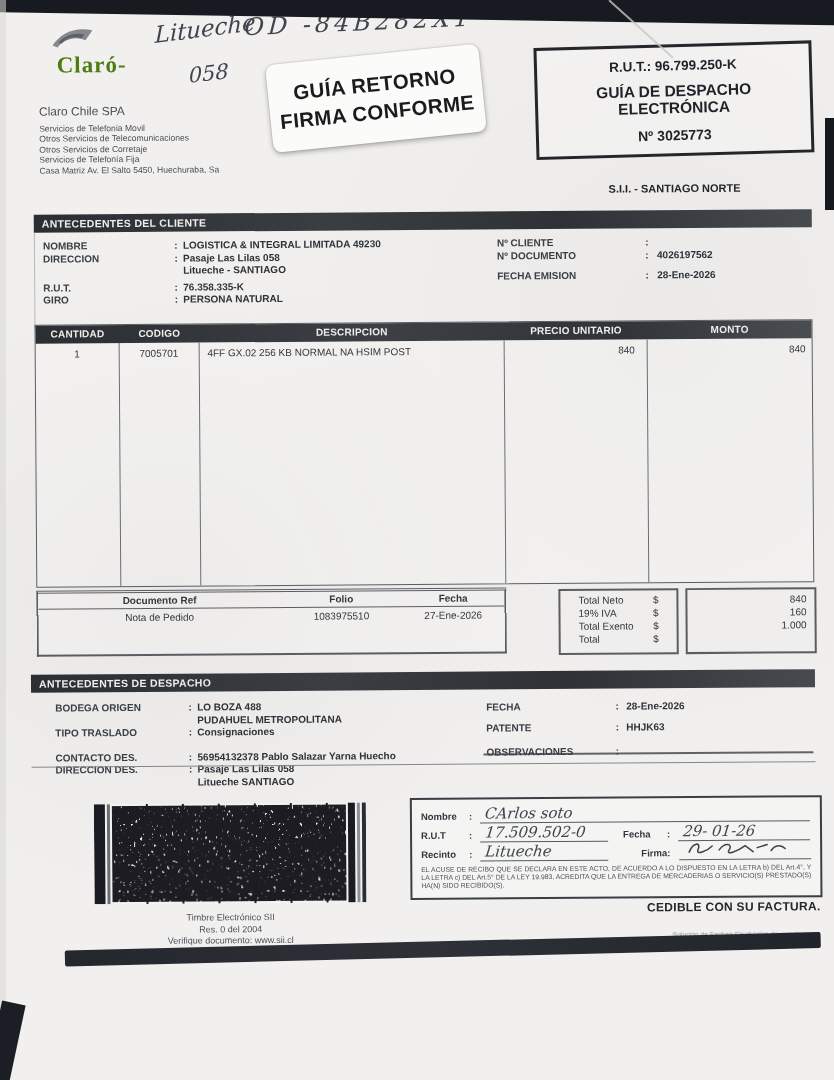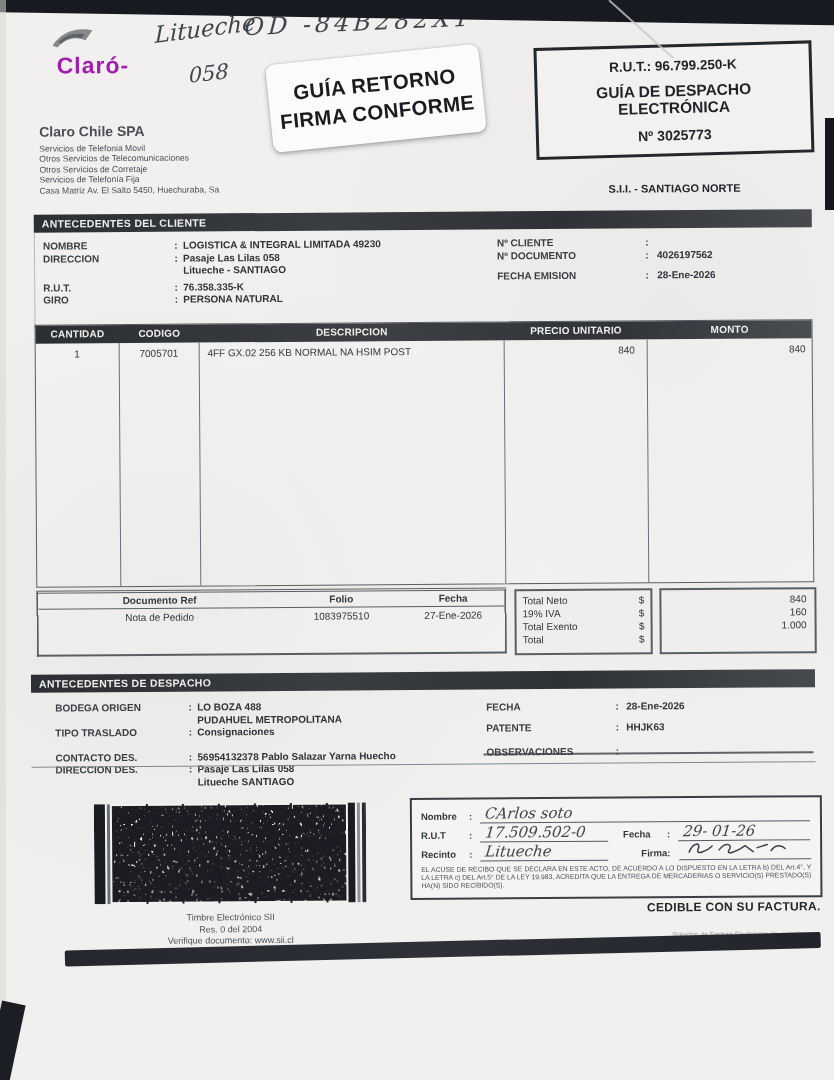--- a/index.html
+++ b/index.html
@@ -14,23 +14,23 @@
 
   
   .scan-top { position:absolute; top:-16px; left:-12px; width:870px; height:28px; background:#171a20; transform:rotate(0.9deg); transform-origin:left center; }
   .scan-right-strip { position:absolute; right:0; top:118px; width:9px; height:92px; background:#15181d; }
   .scan-left-edge { position:absolute; left:0; top:0; width:6px; height:100%; background:#d9d8d4; opacity:.55; }
   .scan-wedge { position:absolute; left:-8px; top:1002px; width:24px; height:95px; background:#1b1e24; transform:rotate(12deg); }
   .crease { position:absolute; left:598px; top:28px; width:86px; height:2px; background:#c7c7c3; transform:rotate(42deg); opacity:.8; }
 
   
   .claro { position:absolute; left:52px; top:22px; width:140px; }
-  .claro .brand { font-size:23px; font-weight:bold; color:#a21caf; letter-spacing:1px; margin-left:8px; }
+  .claro .brand { font-size:23px; font-weight:bold; color:#4d7c0f; letter-spacing:1px; margin-left:8px;font-family:Liberation Serif, serif; }
   .company { position:absolute; left:42px; top:104px; font-size:8.6px; color:#4a4f57; line-height:10.6px; }
-  .company .cname { font-weight:bold; font-size:14px; margin-bottom:6px;margin-top:20px; }
+  .company .cname { font-weight:normal; font-size:12px; margin-bottom:6px; }
 
   .hw { font-family:"DejaVu Serif", serif; font-style:italic; color:#3f454e; display:inline-block; transform:skewX(-7deg); }
   .hw-route { position:absolute; left:158px; top:14px; font-size:23px; transform:rotate(-7deg) skewX(-8deg); }
   .hw-od { position:absolute; left:248px; top:8px; font-size:24px; letter-spacing:4px; transform:rotate(-2deg) skewX(-6deg); }
   .hw-store { position:absolute; left:192px; top:60px; font-size:21px; transform:rotate(-6deg) skewX(-6deg); }
 
   .sticker { position:absolute; left:272px; top:54px; width:214px; height:88px; background:#fbfbfa; border-radius:9px; box-shadow:0 2px 5px rgba(20,22,26,.35), 0 0 0 1px rgba(0,0,0,.06); transform:rotate(-5.5deg); display:flex; flex-direction:column; justify-content:center; align-items:center; gap:4px; }
   .sticker div { font-size:20.5px; font-weight:800; color:#191b1f; letter-spacing:.4px; white-space:nowrap; }
 
   .rut-box { position:absolute; left:538px; top:46px; width:278px; height:112px; border:3px solid #23262b; transform:rotate(-1.2deg); text-align:center; padding-top:11px; color:#1f2329; background:rgba(255,255,255,.25); }
@@ -64,21 +64,21 @@
   .items .cdesc { padding-left:8px; }
   .items .cprec { text-align:right; padding-right:12px; }
   .items .cmont { text-align:right; padding-right:6px; }
 
   .reftbl { position:absolute; left:36px; top:588px; width:470px; height:66px; border:2px solid #5a5e64; border-top:3px double #5a5e64; background:rgba(255,255,255,.2); }
   .reftbl .hrow, .reftbl .drow { display:grid; grid-template-columns:52% 26% 22%; font-size:10px; text-align:center; }
   .reftbl .hrow { font-weight:bold; border-bottom:1.5px solid #5a5e64; padding:2px 0; }
   .reftbl .drow { padding-top:3px; }
 
   .totals { position:absolute; left:514px; top:586px; width:302px; height:70px; display:flex; gap:7px; padding-top:4px; }
-  .totals .labels { width:144px; border:2px solid #5a5e64; padding:3px 6px; }
+  .totals .labels { width:144px; border:2px solid #5a5e64; padding:3px 18px;margin-left:44px; }
   .totals .vals { width:164px; border:2px solid #5a5e64; padding:3px 8px; }
   .totals .trow { display:flex; justify-content:space-between; font-size:10px; line-height:13px; }
   .totals .vals .trow { justify-content:flex-end; }
 
   .dispatch { position:absolute; left:30px; top:672px; width:784px; }
   .dispatch .body { position:relative; padding:10px 0 0 24px; height:118px; }
   .dispatch .flabel { width:128px; }
   .dispatch .indent { margin-left:142px; }
   .dispatch .rule-full { position:absolute; left:0; right:0; top:74px; height:1px; background:#84888e; }
   .dispatch .rule-right { position:absolute; left:452px; right:2px; top:64px; height:1.5px; background:#5f646b; }

